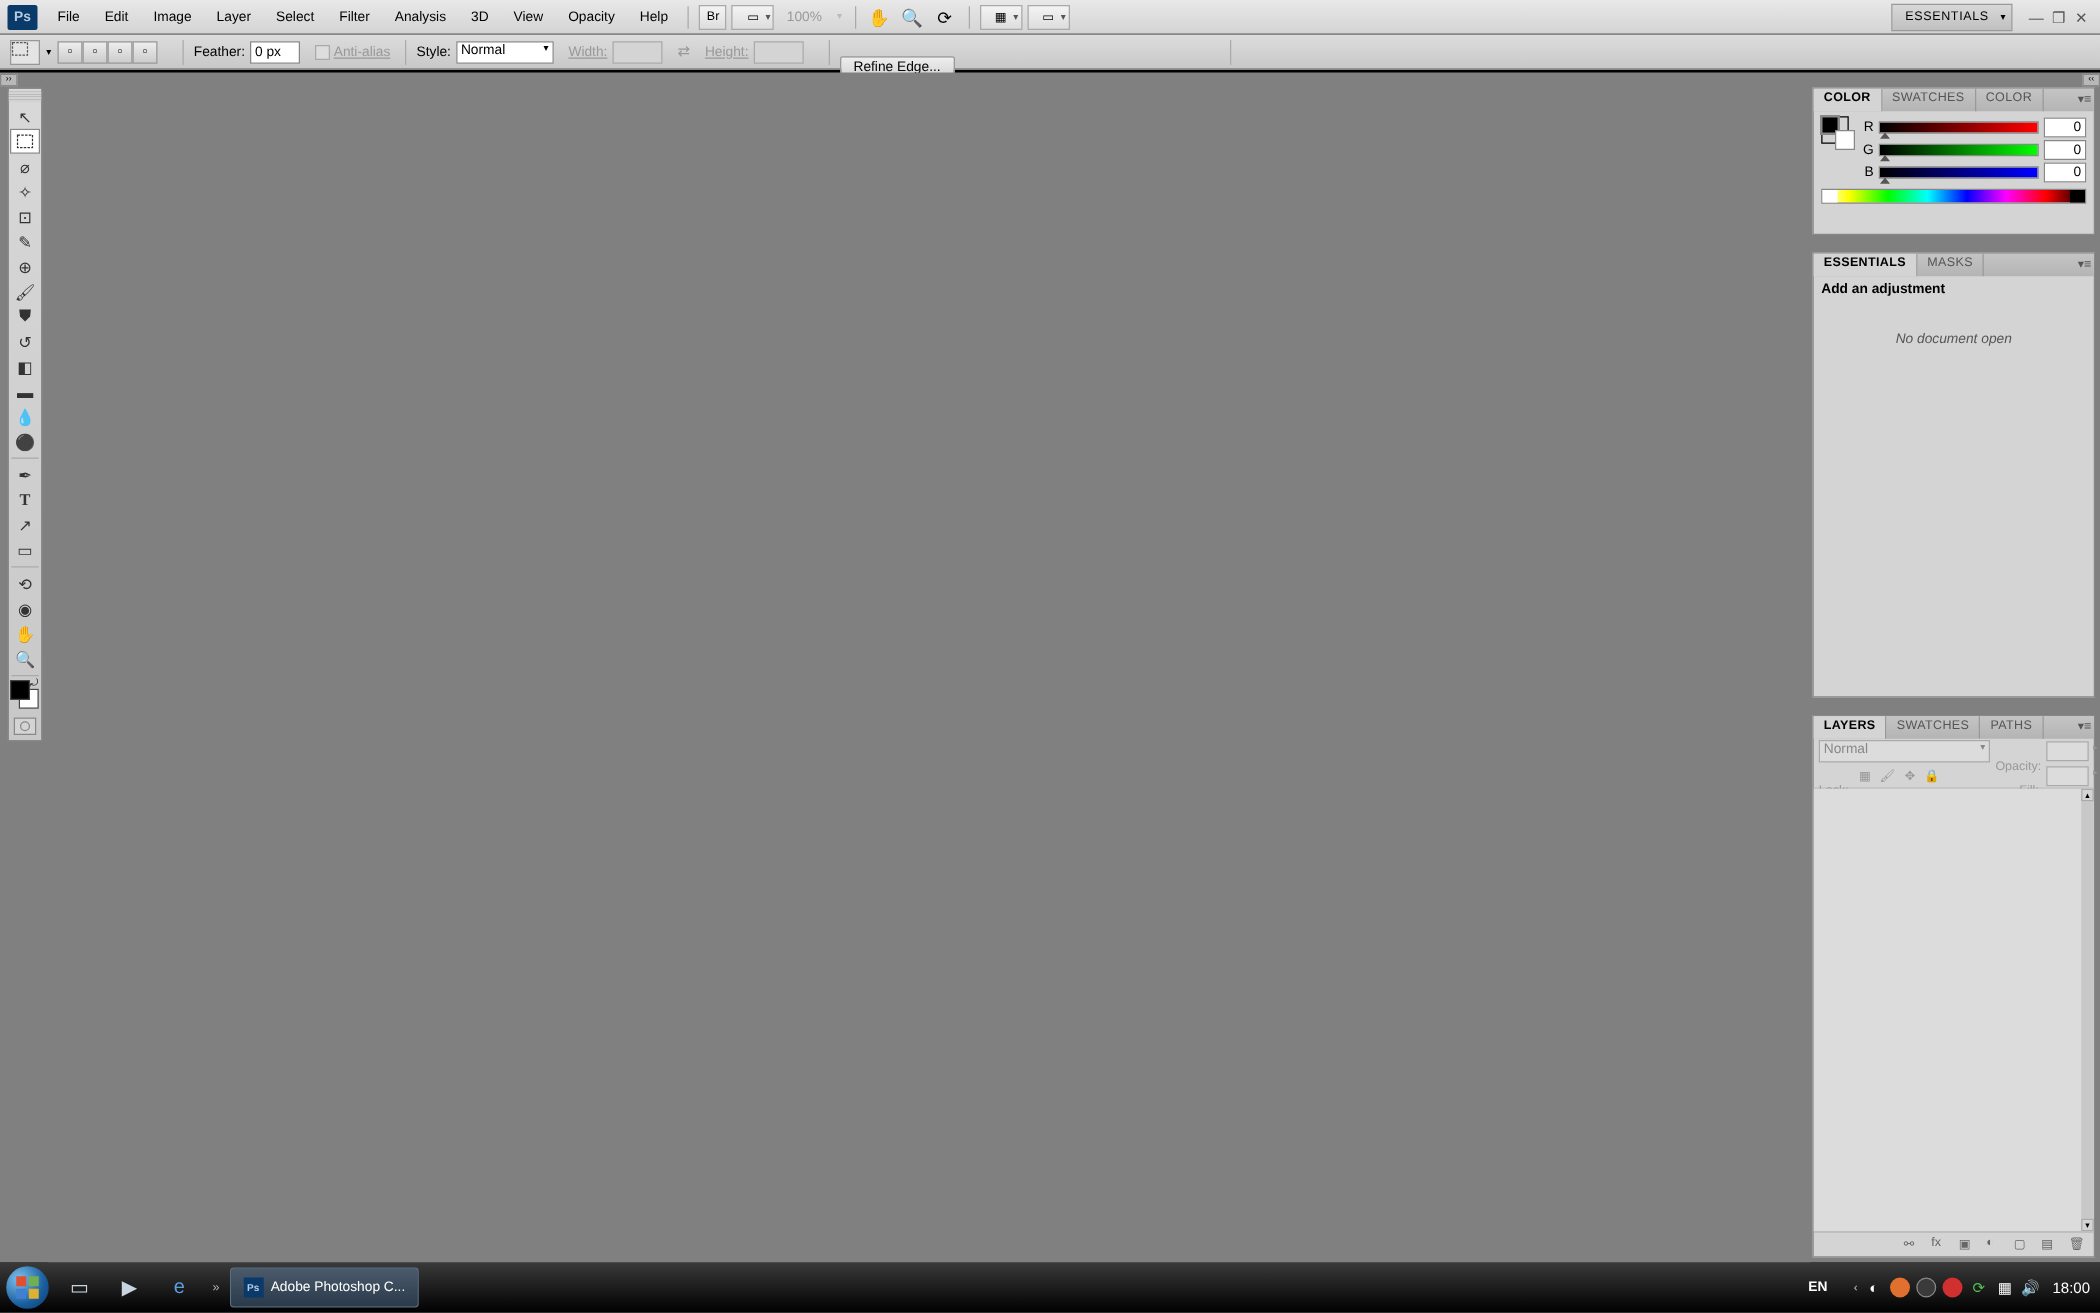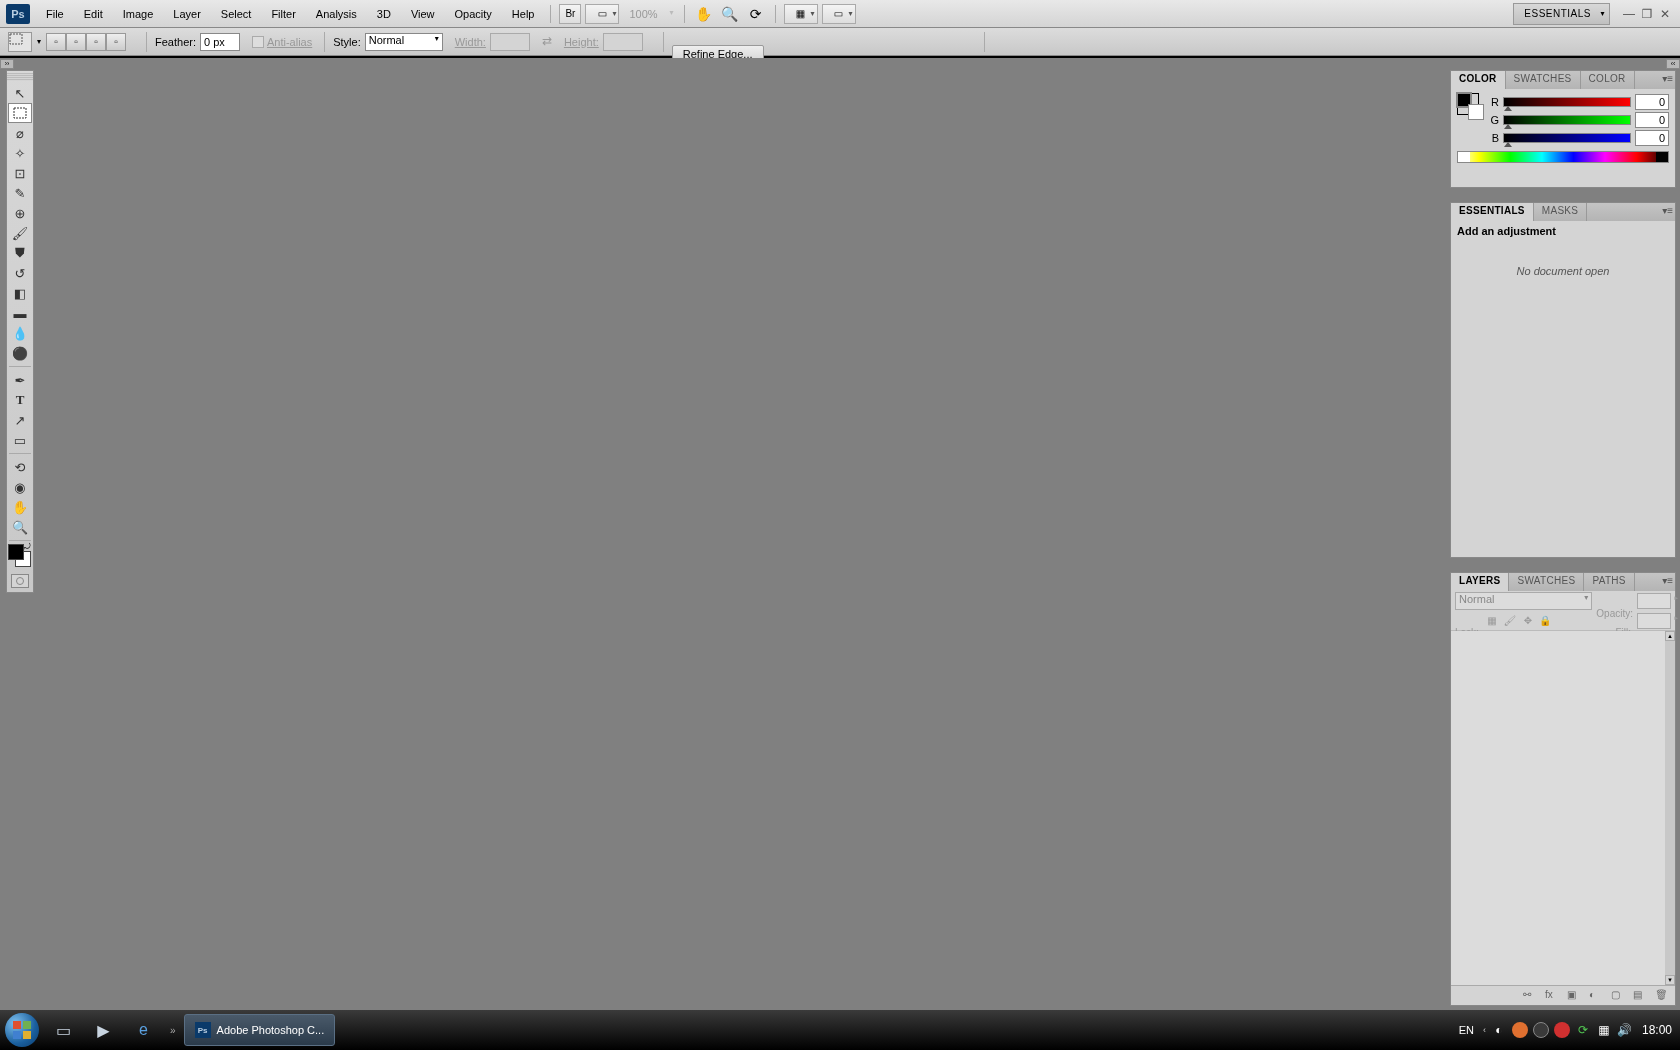--- a/index.html
+++ b/index.html
@@ -106,21 +106,21 @@
 .start-orb { width:44px; height:40px; display:flex; align-items:center; justify-content:center; }
 .orb { width:34px; height:34px; border-radius:50%; background:radial-gradient(circle at 30% 30%,#7ec0ee,#1a5f9e 60%,#0a3a6a); display:flex; align-items:center; justify-content:center; position:relative; }
 .orb-flag { width:18px; height:18px; position:relative; }
 .orb-flag div { position:absolute; width:8px; height:8px; }
 .tb-pin { width:40px; height:36px; display:flex; align-items:center; justify-content:center; font-size:16px; color:#c8d4e0; border-right:1px solid transparent; }
 .tb-more { font-size:10px; color:#aaa; padding:0 6px; }
 .tb-task { height:32px; padding:0 10px; margin:0 2px; background:linear-gradient(#4a5a6a,#2a3a4a); border:1px solid #5a6f84; border-radius:3px; display:flex; align-items:center; gap:6px; color:#fff; font-size:11px; }
 .tb-task .ps { width:16px; height:16px; background:#0a3a6a; color:#b8cde0; font-size:8px; font-weight:bold; display:flex; align-items:center; justify-content:center; }
 .tray { margin-left:auto; display:flex; align-items:center; gap:5px; padding-right:8px; color:#fff; }
 .tray-ic { width:16px; height:16px; font-size:12px; display:flex; align-items:center; justify-content:center; }
-.tray-lang { font-size:11px; margin-right:4px; }
+.tray-lang { font-size:11px; margin-right:16px;font-weight:bold; }
 .tray-time { font-size:12px; margin-left:4px; }
 .tray-arrow { font-size:9px; color:#ccc; }
 .circ { border-radius:50%; }
 </style>
 </head>
 <body>
 
 <div class="menubar">
   <div class="ps-logo">Ps</div>
   <div class="menu-item">File</div>

